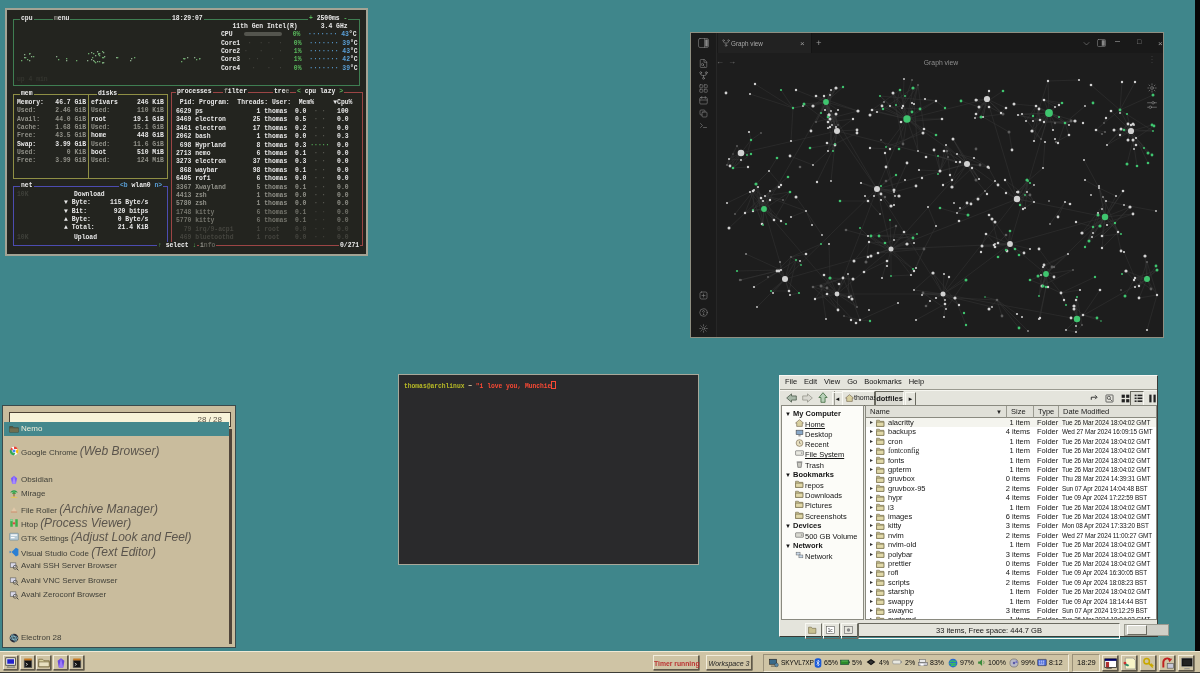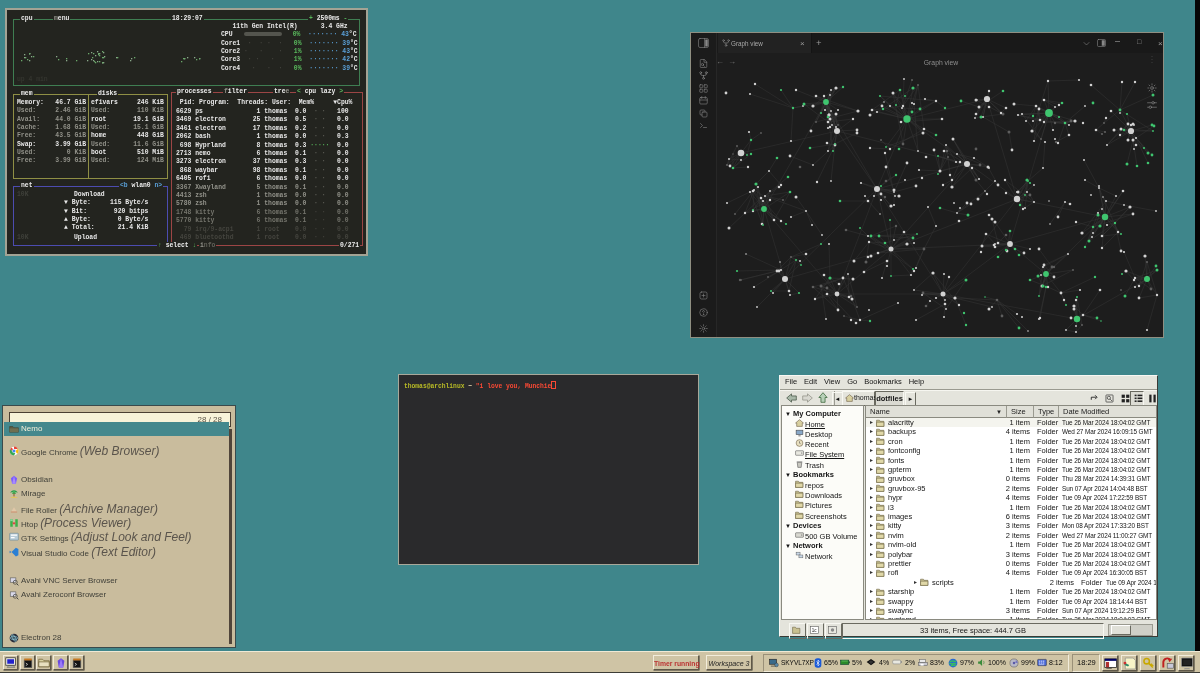--- a/index.html
+++ b/index.html
@@ -911,20 +911,30 @@
       <span class="rtx">Htop <span class="desc">(Process Viewer)</span></span>
     </div>
     <div class="row" style="top:138.7px;">
       <span class="ric">
         <svg width="10" height="10" viewBox="0 0 16 16">
           <path d="M11 1 4 8 1 6v4l3-2 7 7 4-2V3z" fill="#2a7fd4"></path>
         </svg>
       </span>
       <span class="rtx">Visual Studio Code <span class="desc">(Text Editor)</span></span>
     </div>
+    <div class="row" style="top:153.1px;">
+      <span class="ric">
+        <svg width="10" height="10" viewBox="0 0 16 16">
+          <rect x="2" y="3" width="9" height="7" fill="#d8d8e8" stroke="#555" stroke-width="0.9"></rect>
+          <circle cx="10" cy="10" r="3.2" fill="none" stroke="#333" stroke-width="1"></circle>
+          <line x1="12.5" y1="12.5" x2="15" y2="15" stroke="#333" stroke-width="1.4"></line>
+        </svg>
+      </span>
+      <span class="rtx">Avahi SSH Server Browser</span>
+    </div>
     <div class="row" style="top:167.5px;">
       <span class="ric">
         <svg width="10" height="10" viewBox="0 0 16 16">
           <rect x="2" y="3" width="9" height="7" fill="#d8d8e8" stroke="#555" stroke-width="0.9"></rect>
           <circle cx="10" cy="10" r="3.2" fill="none" stroke="#333" stroke-width="1"></circle>
           <line x1="12.5" y1="12.5" x2="15" y2="15" stroke="#333" stroke-width="1.4"></line>
         </svg>
       </span>
       <span class="rtx">Avahi VNC Server Browser</span>
     </div>
@@ -1083,21 +1093,21 @@
             <path d="M1 2h5l1.5 2H14v9H1z" fill="#c8c090" stroke="#6a6040" stroke-width="1"></path>
             <path d="M1 5.5h13v7.5H1z" fill="#e0d8a8" stroke="#6a6040" stroke-width="1"></path>
           </svg></span><span style="position:absolute;left:22px;">backups</span><span style="position:absolute;left:110px;width:54px;text-align:right;">4 items</span><span style="position:absolute;left:171px;">Folder</span><span style="position:absolute;left:196px;font-size:6.4px;letter-spacing:-0.1px;">Wed 27 Mar 2024 16:09:15 GMT</span></div>
       <div class="fr" style="top:30.8px;"><span style="position:absolute;left:3px;top:0;font-size:5px;color:#333;">►</span><span style="position:absolute;left:10px;top:0.5px;"><svg width="9" height="8" viewBox="0 0 16 14">
             <path d="M1 2h5l1.5 2H14v9H1z" fill="#c8c090" stroke="#6a6040" stroke-width="1"></path>
             <path d="M1 5.5h13v7.5H1z" fill="#e0d8a8" stroke="#6a6040" stroke-width="1"></path>
           </svg></span><span style="position:absolute;left:22px;">cron</span><span style="position:absolute;left:110px;width:54px;text-align:right;">1 item</span><span style="position:absolute;left:171px;">Folder</span><span style="position:absolute;left:196px;font-size:6.4px;letter-spacing:-0.1px;">Tue 26 Mar 2024 18:04:02 GMT</span></div>
       <div class="fr" style="top:40.2px;"><span style="position:absolute;left:3px;top:0;font-size:5px;color:#333;">►</span><span style="position:absolute;left:10px;top:0.5px;"><svg width="9" height="8" viewBox="0 0 16 14">
             <path d="M1 2h5l1.5 2H14v9H1z" fill="#c8c090" stroke="#6a6040" stroke-width="1"></path>
             <path d="M1 5.5h13v7.5H1z" fill="#e0d8a8" stroke="#6a6040" stroke-width="1"></path>
-          </svg></span><span style="position:absolute;left:22px;">fontconfig</span><span style="position:absolute;left:110px;width:54px;text-align:right;">1 item</span><span style="position:absolute;left:171px;">Folder</span><span style="position:absolute;left:196px;font-size:6.4px;letter-spacing:-0.1px;">Tue 26 Mar 2024 18:04:02 GMT</span></div>
+          </svg></span><span style="position:absolute;left:22px;font-family:Liberation Serif, serif;">fontconfig</span><span style="position:absolute;left:110px;width:54px;text-align:right;">1 item</span><span style="position:absolute;left:171px;">Folder</span><span style="position:absolute;left:196px;font-size:6.4px;letter-spacing:-0.1px;">Tue 26 Mar 2024 18:04:02 GMT</span></div>
       <div class="fr" style="top:49.6px;"><span style="position:absolute;left:3px;top:0;font-size:5px;color:#333;">►</span><span style="position:absolute;left:10px;top:0.5px;"><svg width="9" height="8" viewBox="0 0 16 14">
             <path d="M1 2h5l1.5 2H14v9H1z" fill="#c8c090" stroke="#6a6040" stroke-width="1"></path>
             <path d="M1 5.5h13v7.5H1z" fill="#e0d8a8" stroke="#6a6040" stroke-width="1"></path>
           </svg></span><span style="position:absolute;left:22px;">fonts</span><span style="position:absolute;left:110px;width:54px;text-align:right;">1 item</span><span style="position:absolute;left:171px;">Folder</span><span style="position:absolute;left:196px;font-size:6.4px;letter-spacing:-0.1px;">Tue 26 Mar 2024 18:04:02 GMT</span></div>
       <div class="fr" style="top:59.0px;"><span style="position:absolute;left:3px;top:0;font-size:5px;color:#333;">►</span><span style="position:absolute;left:10px;top:0.5px;"><svg width="9" height="8" viewBox="0 0 16 14">
             <path d="M1 2h5l1.5 2H14v9H1z" fill="#c8c090" stroke="#6a6040" stroke-width="1"></path>
             <path d="M1 5.5h13v7.5H1z" fill="#e0d8a8" stroke="#6a6040" stroke-width="1"></path>
           </svg></span><span style="position:absolute;left:22px;">gpterm</span><span style="position:absolute;left:110px;width:54px;text-align:right;">1 item</span><span style="position:absolute;left:171px;">Folder</span><span style="position:absolute;left:196px;font-size:6.4px;letter-spacing:-0.1px;">Tue 26 Mar 2024 18:04:02 GMT</span></div>
       <div class="fr" style="top:68.4px;"><span style="position:absolute;left:3px;top:0;font-size:5px;color:#333;"></span><span style="position:absolute;left:10px;top:0.5px;"><svg width="9" height="8" viewBox="0 0 16 14">
             <path d="M1 2h5l1.5 2H14v9H1z" fill="#c8c090" stroke="#6a6040" stroke-width="1"></path>
@@ -1136,42 +1146,42 @@
             <path d="M1 5.5h13v7.5H1z" fill="#e0d8a8" stroke="#6a6040" stroke-width="1"></path>
           </svg></span><span style="position:absolute;left:22px;">polybar</span><span style="position:absolute;left:110px;width:54px;text-align:right;">3 items</span><span style="position:absolute;left:171px;">Folder</span><span style="position:absolute;left:196px;font-size:6.4px;letter-spacing:-0.1px;">Tue 26 Mar 2024 18:04:02 GMT</span></div>
       <div class="fr" style="top:153.0px;text-decoration:underline;"><span style="position:absolute;left:3px;top:0;font-size:5px;color:#333;"></span><span style="position:absolute;left:10px;top:0.5px;"><svg width="9" height="8" viewBox="0 0 16 14">
             <path d="M1 2h5l1.5 2H14v9H1z" fill="#c8c090" stroke="#6a6040" stroke-width="1"></path>
             <path d="M1 5.5h13v7.5H1z" fill="#e0d8a8" stroke="#6a6040" stroke-width="1"></path>
           </svg></span><span style="position:absolute;left:22px;">prettier</span><span style="position:absolute;left:110px;width:54px;text-align:right;">0 items</span><span style="position:absolute;left:171px;">Folder</span><span style="position:absolute;left:196px;font-size:6.4px;letter-spacing:-0.1px;">Tue 26 Mar 2024 18:04:02 GMT</span></div>
       <div class="fr" style="top:162.4px;"><span style="position:absolute;left:3px;top:0;font-size:5px;color:#333;">►</span><span style="position:absolute;left:10px;top:0.5px;"><svg width="9" height="8" viewBox="0 0 16 14">
             <path d="M1 2h5l1.5 2H14v9H1z" fill="#c8c090" stroke="#6a6040" stroke-width="1"></path>
             <path d="M1 5.5h13v7.5H1z" fill="#e0d8a8" stroke="#6a6040" stroke-width="1"></path>
           </svg></span><span style="position:absolute;left:22px;">rofi</span><span style="position:absolute;left:110px;width:54px;text-align:right;">4 items</span><span style="position:absolute;left:171px;">Folder</span><span style="position:absolute;left:196px;font-size:6.4px;letter-spacing:-0.1px;">Tue 09 Apr 2024 16:30:05 BST</span></div>
-      <div class="fr" style="top:171.8px;margin-left:44px;"><span style="position:absolute;left:3px;top:0;font-size:5px;color:#333;">►</span><span style="position:absolute;left:10px;top:0.5px;"><svg width="9" height="8" viewBox="0 0 16 14">
+      <div class="fr" style="top:171.8px;"><span style="position:absolute;left:3px;top:0;font-size:5px;color:#333;">►</span><span style="position:absolute;left:10px;top:0.5px;"><svg width="9" height="8" viewBox="0 0 16 14">
             <path d="M1 2h5l1.5 2H14v9H1z" fill="#c8c090" stroke="#6a6040" stroke-width="1"></path>
             <path d="M1 5.5h13v7.5H1z" fill="#e0d8a8" stroke="#6a6040" stroke-width="1"></path>
           </svg></span><span style="position:absolute;left:22px;">scripts</span><span style="position:absolute;left:110px;width:54px;text-align:right;">2 items</span><span style="position:absolute;left:171px;">Folder</span><span style="position:absolute;left:196px;font-size:6.4px;letter-spacing:-0.1px;">Tue 09 Apr 2024 18:08:23 BST</span></div>
       <div class="fr" style="top:181.2px;"><span style="position:absolute;left:3px;top:0;font-size:5px;color:#333;">►</span><span style="position:absolute;left:10px;top:0.5px;"><svg width="9" height="8" viewBox="0 0 16 14">
             <path d="M1 2h5l1.5 2H14v9H1z" fill="#c8c090" stroke="#6a6040" stroke-width="1"></path>
             <path d="M1 5.5h13v7.5H1z" fill="#e0d8a8" stroke="#6a6040" stroke-width="1"></path>
           </svg></span><span style="position:absolute;left:22px;">starship</span><span style="position:absolute;left:110px;width:54px;text-align:right;">1 item</span><span style="position:absolute;left:171px;">Folder</span><span style="position:absolute;left:196px;font-size:6.4px;letter-spacing:-0.1px;">Tue 26 Mar 2024 18:04:02 GMT</span></div>
       <div class="fr" style="top:190.6px;"><span style="position:absolute;left:3px;top:0;font-size:5px;color:#333;">►</span><span style="position:absolute;left:10px;top:0.5px;"><svg width="9" height="8" viewBox="0 0 16 14">
             <path d="M1 2h5l1.5 2H14v9H1z" fill="#c8c090" stroke="#6a6040" stroke-width="1"></path>
             <path d="M1 5.5h13v7.5H1z" fill="#e0d8a8" stroke="#6a6040" stroke-width="1"></path>
           </svg></span><span style="position:absolute;left:22px;">swappy</span><span style="position:absolute;left:110px;width:54px;text-align:right;">1 item</span><span style="position:absolute;left:171px;">Folder</span><span style="position:absolute;left:196px;font-size:6.4px;letter-spacing:-0.1px;">Tue 09 Apr 2024 18:14:44 BST</span></div>
       <div class="fr" style="top:200.0px;"><span style="position:absolute;left:3px;top:0;font-size:5px;color:#333;">►</span><span style="position:absolute;left:10px;top:0.5px;"><svg width="9" height="8" viewBox="0 0 16 14">
             <path d="M1 2h5l1.5 2H14v9H1z" fill="#c8c090" stroke="#6a6040" stroke-width="1"></path>
             <path d="M1 5.5h13v7.5H1z" fill="#e0d8a8" stroke="#6a6040" stroke-width="1"></path>
           </svg></span><span style="position:absolute;left:22px;">swaync</span><span style="position:absolute;left:110px;width:54px;text-align:right;">3 items</span><span style="position:absolute;left:171px;">Folder</span><span style="position:absolute;left:196px;font-size:6.4px;letter-spacing:-0.1px;">Sun 07 Apr 2024 19:12:29 BST</span></div>
       <div class="fr" style="top:209.4px;"><span style="position:absolute;left:3px;top:0;font-size:5px;color:#333;">►</span><span style="position:absolute;left:10px;top:0.5px;"><svg width="9" height="8" viewBox="0 0 16 14">
             <path d="M1 2h5l1.5 2H14v9H1z" fill="#c8c090" stroke="#6a6040" stroke-width="1"></path>
             <path d="M1 5.5h13v7.5H1z" fill="#e0d8a8" stroke="#6a6040" stroke-width="1"></path>
           </svg></span><span style="position:absolute;left:22px;">systemd</span><span style="position:absolute;left:110px;width:54px;text-align:right;">1 item</span><span style="position:absolute;left:171px;">Folder</span><span style="position:absolute;left:196px;font-size:6.4px;letter-spacing:-0.1px;">Tue 26 Mar 2024 18:04:02 GMT</span></div>
     </div>
-    <div class="abs" style="left:0;top:246px;width:377px;height:16px;">
+    <div class="abs" style="left:16px;top:246px;width:377px;height:16px;">
       <div class="abs" style="left:9px;top:1px;width:15px;height:14px;border:1px solid;border-color:#f8f8f2 #6a6a60 #6a6a60 #f8f8f2;">
         <span style="position:absolute;left:2px;top:2px;">
           <svg width="9" height="8" viewBox="0 0 16 14">
             <path d="M1 2h5l1.5 2H14v9H1z" fill="#c8c090" stroke="#6a6040" stroke-width="1"></path>
           </svg>
         </span>
       </div>
       <div class="abs" style="left:27px;top:1px;width:15px;height:14px;border:1px solid;border-color:#f8f8f2 #6a6a60 #6a6a60 #f8f8f2;">
         <span style="position:absolute;left:2px;top:2px;">
           <svg width="9" height="8" viewBox="0 0 16 14">

